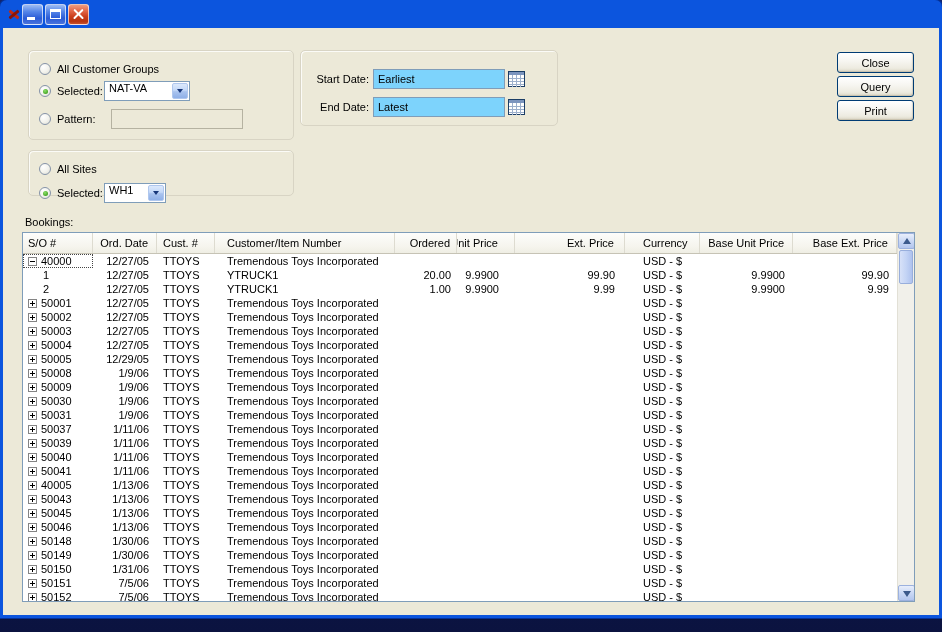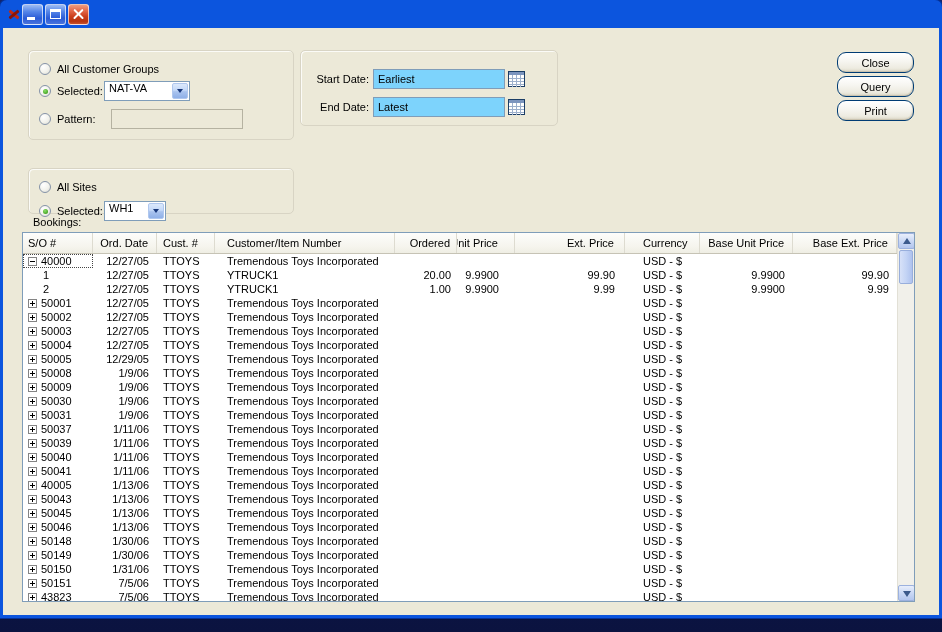--- a/index.html
+++ b/index.html
@@ -36,21 +36,21 @@
   .win-btn.close i::before { transform:rotate(45deg); }
   .win-btn.close i::after  { transform:rotate(-45deg); }
 
   .client { position:absolute; left:3px; right:3px; top:28px; bottom:3px; background:#ECE9D8; }
 
   
   .groupbox { position:absolute; border:1px solid #D8D4C4; border-radius:5px;
               box-shadow:inset 1px 1px 0 rgba(255,255,255,0.8); }
   .gb-customer { left:25px; top:22px; width:266px; height:90px; }
   .gb-dates    { left:297px; top:22px; width:258px; height:76px; }
-  .gb-sites    { left:25px;  top:140px; width:266px; height:46px; }
+  .gb-sites    { left:25px;  top:122px; width:266px; height:46px; }
 
   .frow { position:absolute; left:10px; right:6px; display:flex; align-items:center; height:20px; }
   .radio { width:12px; height:12px; border-radius:50%; border:1px solid #8593A8; flex:none;
            background:radial-gradient(circle at 35% 30%, #FFFFFF 0%, #F2F2EC 55%, #D8D8CE 100%);
            display:inline-flex; align-items:center; justify-content:center; }
   .radio.checked::after { content:''; width:5px; height:5px; border-radius:50%;
            background:radial-gradient(circle at 40% 35%, #8CE06A 0%, #3C9E1C 80%); }
   .rlabel { margin-left:6px; white-space:nowrap; }
 
   .combo { position:absolute; height:20px; background:#fff; border:1px solid #7F9DB9;
@@ -62,27 +62,27 @@
   .combo .arrow-btn::after { content:''; width:0; height:0;
            border-left:3px solid transparent; border-right:3px solid transparent;
            border-top:4px solid #17377A; }
 
   .txt { height:20px; border:1px solid #7F9DB9; background:#7dd3fc; font-family:"Liberation Sans",sans-serif;
          font-size:11px; padding:0 4px; }
   .txt.disabled { background:#ECE9D8; border-color:#B5B2A1; }
   .dlabel { display:inline-block; text-align:right; white-space:nowrap; }
   .cal-btn { margin-left:3px; display:inline-flex; }
 
-  .xp-btn { position:absolute; width:77px; height:21px; border:1px solid #003C74; border-radius:9px;
+  .xp-btn { position:absolute; width:77px; height:21px; border:1px solid #003C74; border-radius:3px;
             font-family:"Liberation Sans",sans-serif; font-size:11px; color:#000;
             display:flex; align-items:center; justify-content:center; cursor:default;
             background:linear-gradient(180deg,#FFFFFF 0%,#F6F5F0 45%,#EDEBE0 80%,#DCD6C6 100%);
             box-shadow:inset -1px -1px 1px rgba(160,150,120,0.35); }
 
-  .bookings-label { position:absolute; left:30px; top:188px; }
+  .bookings-label { position:absolute; left:22px; top:188px; }
 
   
   .table { position:absolute; left:19px; top:204px; width:893px; height:370px;
            background:#fff; border:1px solid #7F9DB9; overflow:hidden; }
   .thead { display:flex; height:21px; margin-right:17px;
            background:linear-gradient(180deg,#FDFDFB 0%,#F5F4ED 70%,#EFEEE4 100%);
            border-bottom:1px solid #C6C3B5; }
   .th { display:flex; align-items:center; border-right:1px solid #DDDBD0; height:100%;
         white-space:nowrap; overflow:hidden; }
   .th.c-date,.th.c-ord,.th.c-unit,.th.c-ext,.th.c-bunit,.th.c-bext { justify-content:flex-end; }
@@ -579,21 +579,21 @@
             <div class="td c-ord"></div>
             <div class="td c-unit"></div>
             <div class="td c-ext"></div>
             <div class="td c-cur">USD - $</div>
             <div class="td c-bunit"></div>
             <div class="td c-bext"></div>
           </div>
           <div class="trow">
             <div class="td c-so">
               <span class="tree-icon plus"></span>
-              <span>43823</span>
+              <span>50152</span>
             </div>
             <div class="td c-date">7/5/06</div>
             <div class="td c-cust">TTOYS</div>
             <div class="td c-item">Tremendous Toys Incorporated</div>
             <div class="td c-ord"></div>
             <div class="td c-unit"></div>
             <div class="td c-ext"></div>
             <div class="td c-cur">USD - $</div>
             <div class="td c-bunit"></div>
             <div class="td c-bext"></div>

